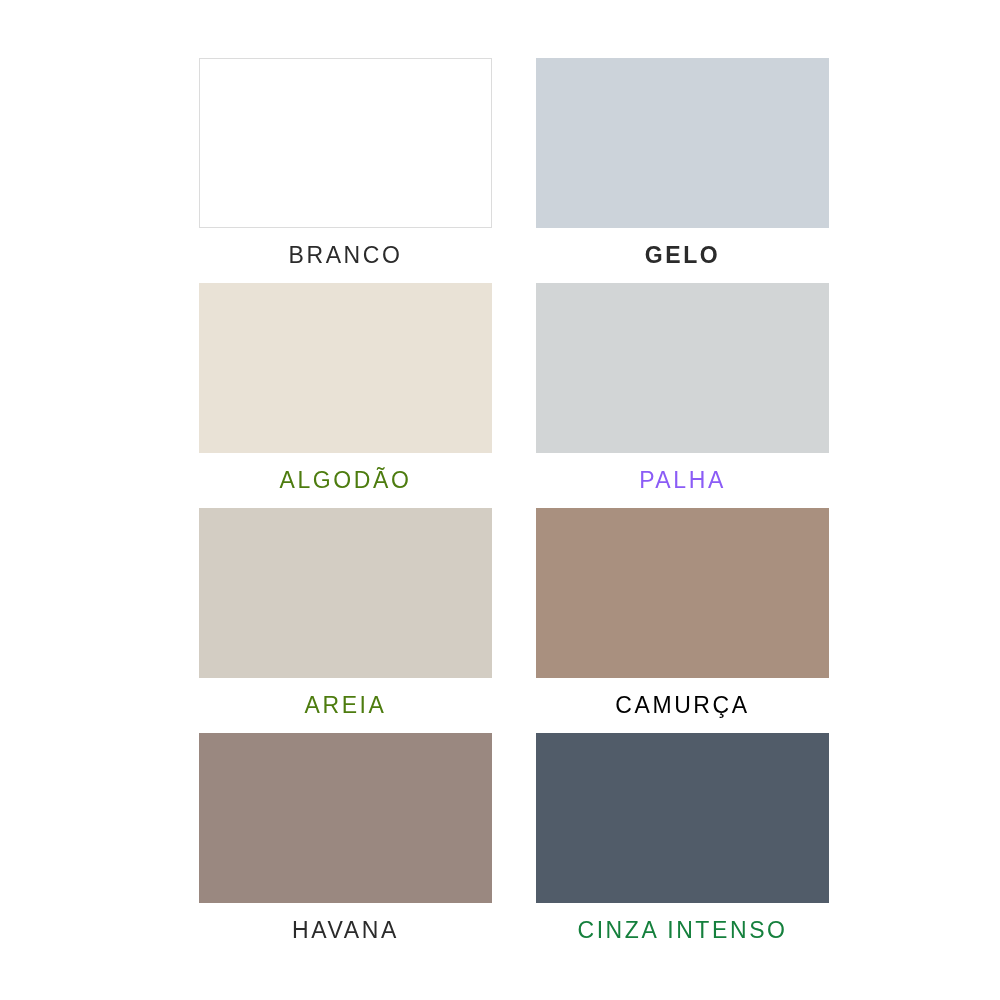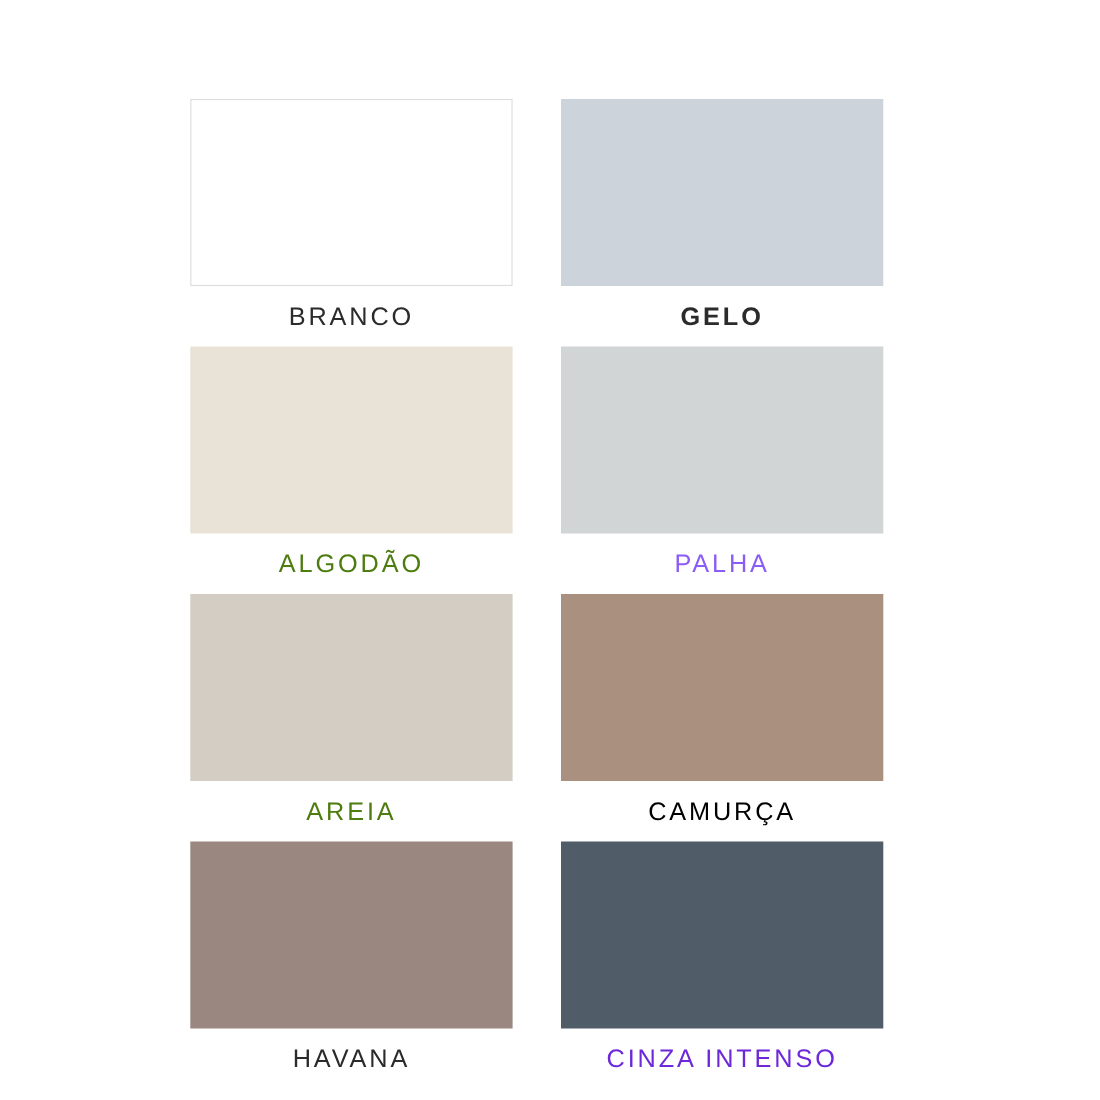--- a/index.html
+++ b/index.html
@@ -18,28 +18,27 @@
   #palette-page {
     position: relative;
     width: 1000px;
     height: 1000px;
     background: #ffffff;
     box-sizing: border-box;
   }
 
   .palette-grid {
     position: absolute;
-    left: 173px;
+    left: 199px;
     top: 58px;
     width: 630px;
     display: grid;
     grid-template-columns: 293px 293px;
     column-gap: 44px;
     row-gap: 0px;
-    margin-top: 32px;
   }
 
   .swatch-cell {
     width: 293px;
     height: 225px;
     display: flex;
     flex-direction: column;
     align-items: stretch;
   }
 
@@ -105,17 +104,17 @@
       <div class="swatch-label" style="color: #000000;">CAMURÇA</div>
     </div>
 
     <div class="swatch-cell">
       <div class="swatch-chip" style="background-color: rgb(154, 136, 128);"></div>
       <div class="swatch-label" style="color: rgb(43, 43, 43);">HAVANA</div>
     </div>
 
     <div class="swatch-cell">
       <div class="swatch-chip" style="background-color: rgb(81, 92, 105);"></div>
-      <div class="swatch-label" style="color: #6d28d9; text-align: center;">CINZA INTENSO</div>
+      <div class="swatch-label" style="color: #15803d; text-align: center;">CINZA INTENSO</div>
     </div>
 
   </div>
 </div>
 
 </body></html>

